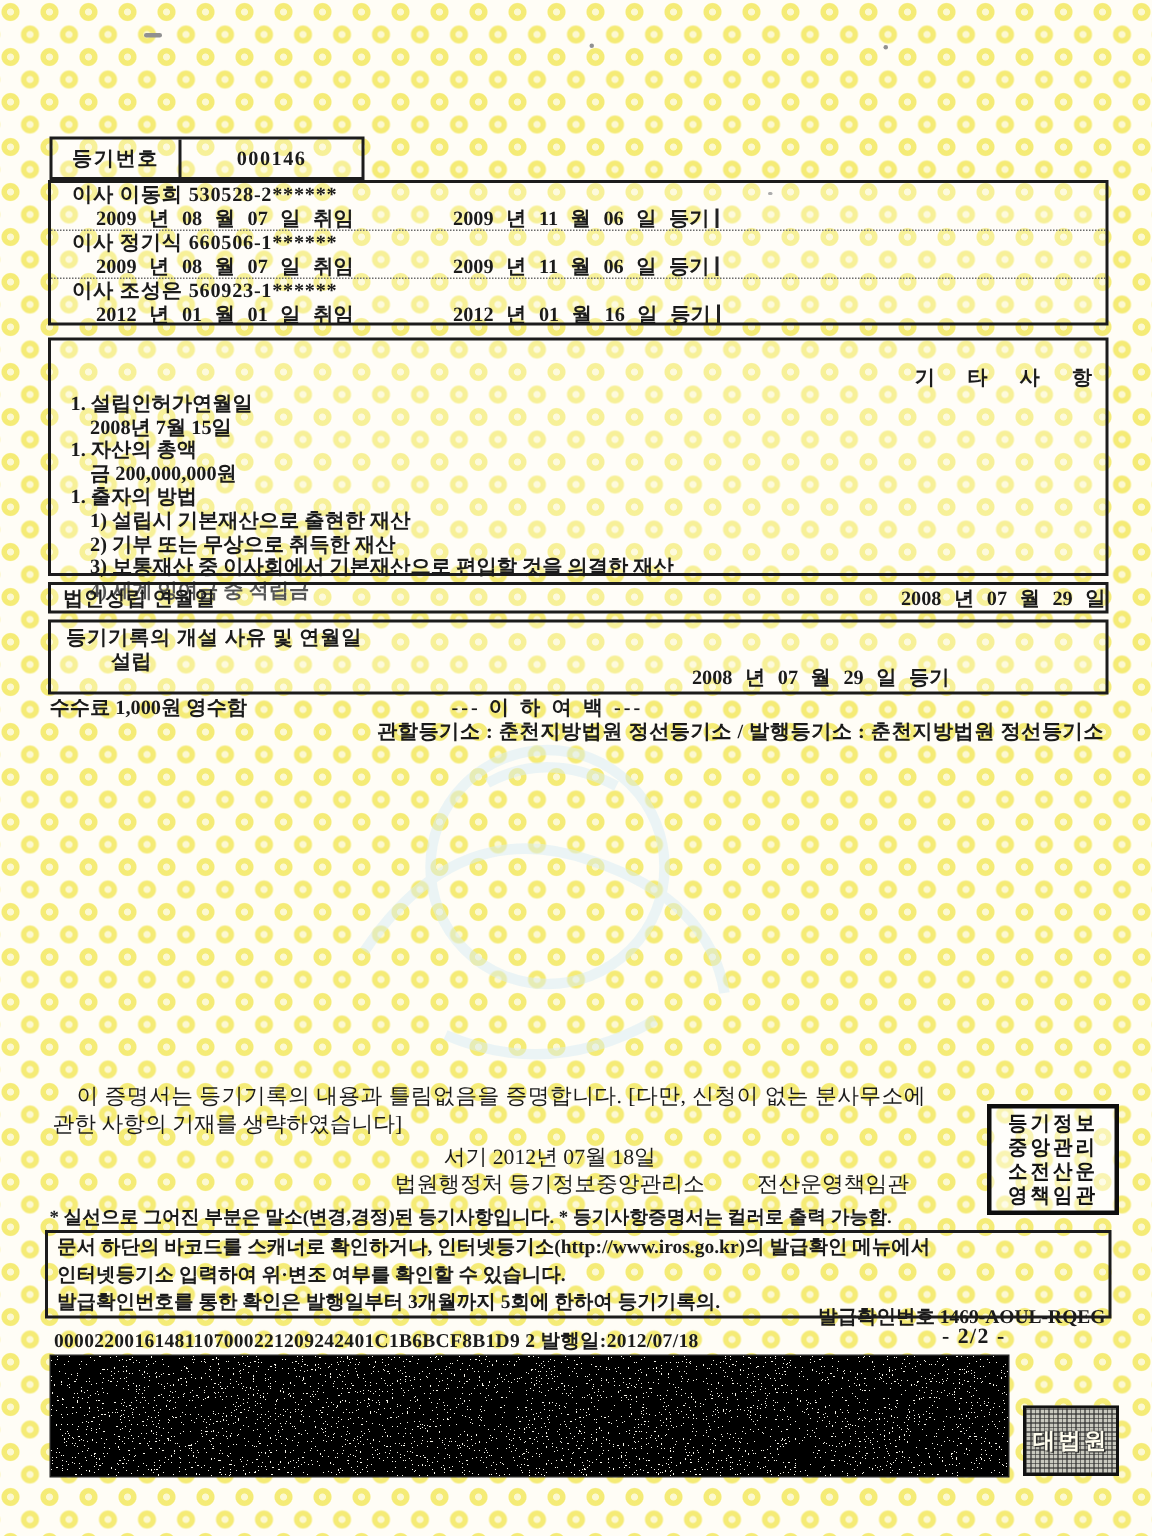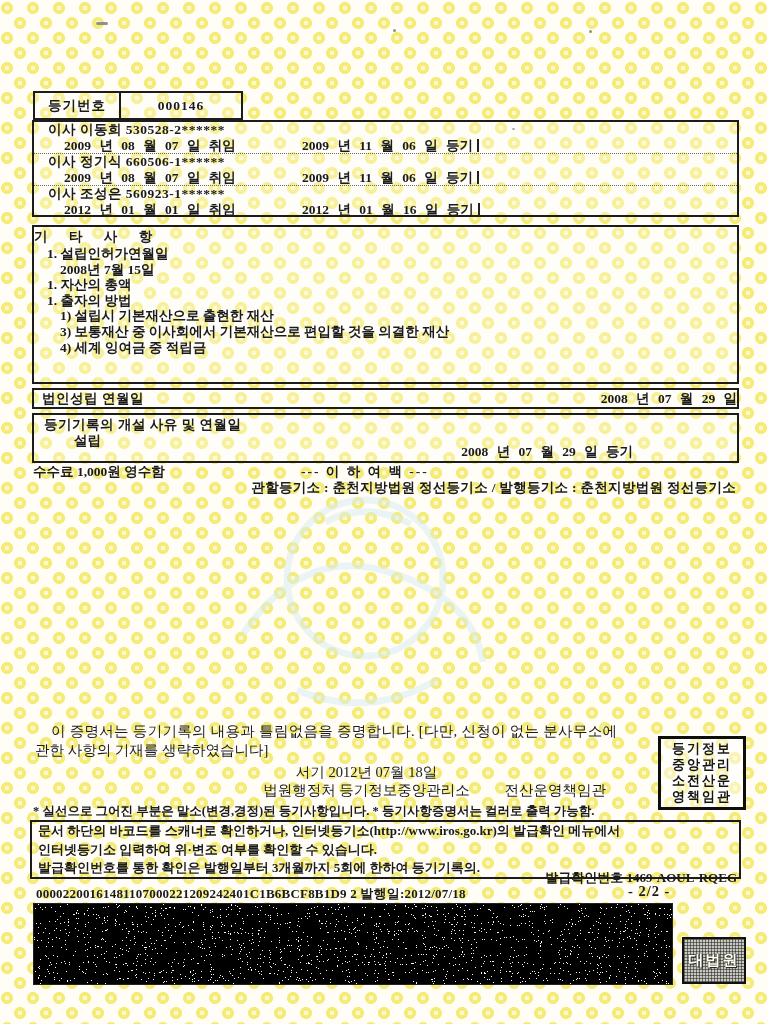--- a/index.html
+++ b/index.html
@@ -31,21 +31,21 @@
   
   .directors{left:32px;top:120px;width:707px;height:97px;font-size:13.5px;font-weight:600;}
   .director-entry{height:32px;box-sizing:border-box;}
   .director-entry.sep{border-bottom:1px dotted #6b6b6b;}
   .director-name{padding-left:14px;line-height:16px;letter-spacing:.5px;}
   .director-dates{padding-left:30px;line-height:15px;white-space:nowrap;}
   .appointed{display:inline-block;width:238px;}
 
   
   .misc{left:32px;top:225px;width:707px;height:159px;font-size:13.5px;font-weight:600;}
-  .misc-title{text-align:left;font-weight:700;letter-spacing:9px;line-height:18px;padding-top:1px;}
+  .misc-title{text-align:right;font-weight:700;letter-spacing:9px;line-height:18px;padding-top:16px;}
   .mline{line-height:15.6px;white-space:nowrap;}
   .lv0{padding-left:13px;}
   .lv1{padding-left:26px;}
 
   
   .estab{left:32px;top:388px;width:707px;height:21px;display:flex;justify-content:space-between;align-items:center;font-size:13.5px;font-weight:700;}
   .estab .lbl{padding-left:8px;letter-spacing:.5px;}
   .estab .dt{font-weight:600;}
 
   
@@ -129,22 +129,24 @@
       <div class="director-name">이사 조성은 560923-1******</div>
       <div class="director-dates"><span class="kdate appointed">2012 년 01 월 01 일 취임</span><span class="kdate">2012 년 01 월 16 일 등기</span><span class="tick"></span></div>
     </div>
   </div>
 
   <div class="abs bx misc">
     <div class="misc-title">기 타 사 항</div>
     <div class="mline lv0">1. 설립인허가연월일</div>
     <div class="mline lv1">2008년 7월 15일</div>
     <div class="mline lv0">1. 자산의 총액</div>
+    <div class="mline lv1">금 200,000,000원</div>
     <div class="mline lv0">1. 출자의 방법</div>
     <div class="mline lv1">1) 설립시 기본재산으로 출현한 재산</div>
+    <div class="mline lv1">2) 기부 또는 무상으로 취득한 재산</div>
     <div class="mline lv1">3) 보통재산 중 이사회에서 기본재산으로 편입할 것을 의결한 재산</div>
     <div class="mline lv1">4) 세계 잉여금 중 적립금</div>
   </div>
 
   <div class="abs bx estab">
     <span class="lbl">법인성립 연월일</span>
     <span class="dt kdate">2008 년 07 월 29 일</span>
   </div>
 
   <div class="abs bx record">

